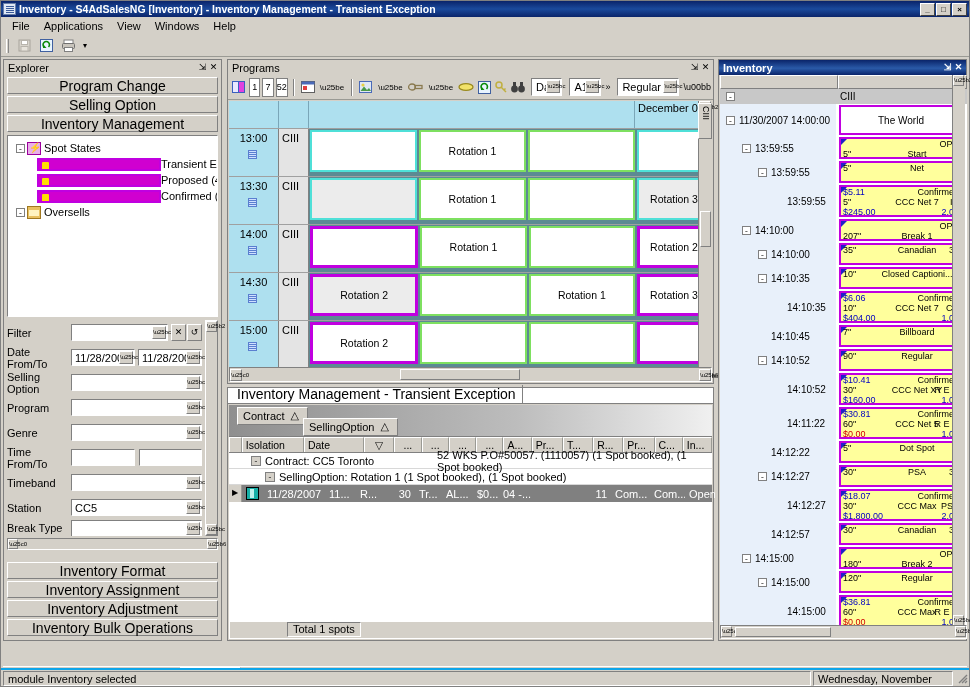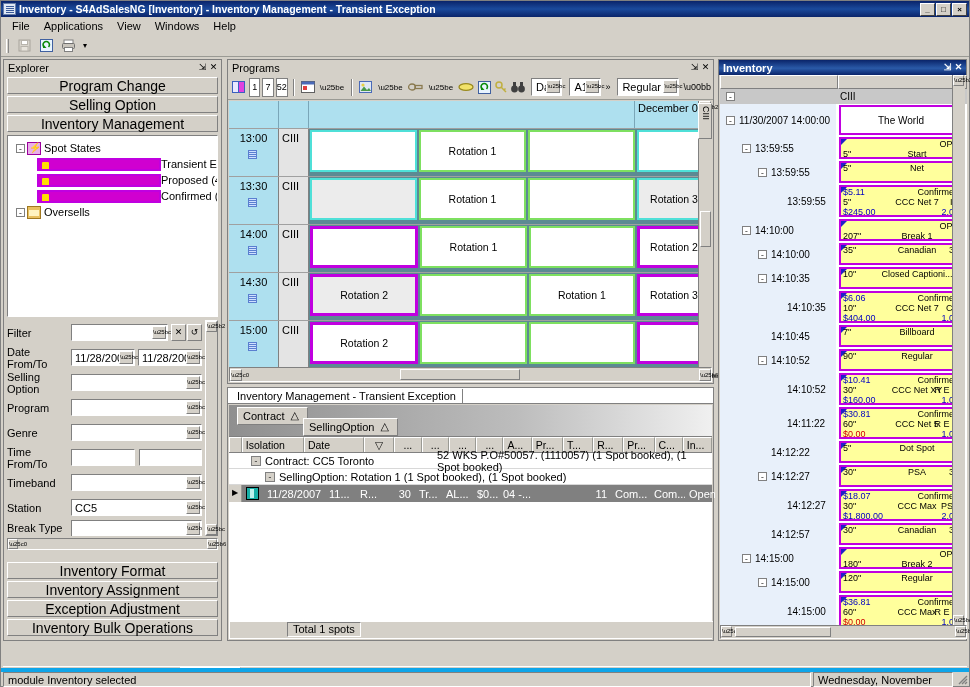--- a/index.html
+++ b/index.html
@@ -165,21 +165,21 @@
           border: 1px solid; border-color: #fff #808080 #808080 #fff; }
   .vtab { position: absolute; right: 1px; top: 43px; width: 14px; height: 36px; background: #d4d0c8;
           border: 1px solid; border-color:#fff #808080 #808080 #fff; }
   .vtab span { display:block; transform: rotate(90deg); transform-origin: left top;
                position:absolute; left:12px; top:2px; font-size:9px; white-space:nowrap; }
 
   
   #invmgmt { left: 226px; top: 330px; width: 487px; height: 254px; }
   .im-tabs { height: 16px; background: #fff; border-bottom: 1px solid #808080;
              display: flex; align-items: flex-end; padding-left: 5px; }
-  .im-tab { font-size: 11px; padding: 1px 6px 1px 4px; border-right: 1px solid #808080; color:#000; }
+  .im-tab { font-size: 14px; padding: 1px 6px 1px 4px; border-right: 1px solid #808080; color:#000; }
   .im-body { position: absolute; left: 1px; top: 17px; width: 483px; height: 234px; background: #fff; }
   .groupbar { height: 32px; background: linear-gradient(to right,#8f8f8f,#bdbdbd 60%,#f0f0f0);
               position: relative; border-bottom: 1px solid #808080; }
   .gbtn { position: absolute; background: #d4d0c8; border: 1px solid;
           border-color: #fff #808080 #808080 #fff; font-size: 11px; padding: 1px 8px 2px 5px;
           display: flex; align-items: center; gap: 6px; }
   .hdrrow { display: flex; height: 16px; background: #d4d0c8; border-bottom: 1px solid #808080; }
   .hcell { border-right: 1px solid #9a9a94; font-size: 10.5px; padding: 1px 3px; color: #000;
            overflow: hidden; white-space: nowrap;
            border-top: 1px solid #fff; border-left: 1px solid #fff; }
@@ -238,21 +238,21 @@
   .spot.h-three { height: 32px; }
   .inv-vsb { position: absolute; right: 1px; top: 15px; width: 13px; height: 551px; background: #d4d0c8;
              border-left: 1px solid #808080; }
   .inv-hsb { position: absolute; left: 1px; bottom: 1px; width: 247px; height: 14px; background: #d4d0c8;
              border: 1px solid; border-color:#808080 #fff #fff #808080; }
   .hsb-thumb { position:absolute; left:14px; width:96px; top:1px; height:10px; background:#d4d0c8;
              border:1px solid; border-color:#fff #808080 #808080 #fff; }
 
   
   .statusbar { position: absolute; left: 0; bottom: 0; width: 968px; height: 18px;
-               background: #d4d0c8; border-top: 4px solid #0ea5e9; display: flex; align-items: center; }
+               background: #d4d0c8; border-top: 2px solid #0ea5e9; display: flex; align-items: center; }
   .sb-main { flex: 1; height: 15px; margin: 0 2px; padding: 1px 4px; font-size: 11px;
              border: 1px solid; border-color: #808080 #fff #fff #808080; }
   .sb-date { width: 140px; height: 15px; margin-right: 2px; padding: 1px 4px; font-size: 11px;
              border: 1px solid; border-color: #808080 #fff #fff #808080; }
   .sb-grip { width: 14px; height: 14px; }
   .tabclose { margin-left:auto; margin-right:6px; font-size:11px; font-weight:bold; }
 </style>
 </head>
 <body>
 
@@ -436,21 +436,21 @@
           <div class="hsb">
             <div class="sb-arrow" style="height:10px;width:10px;line-height:8px">\u25c0</div>
             <div style="flex:1"></div>
             <div class="sb-arrow" style="height:10px;width:10px;line-height:8px">\u25b6</div>
           </div>
         </div>
 
         <div class="exp-foot">
           <div class="exp-btn">Inventory Format</div>
           <div class="exp-btn">Inventory Assignment</div>
-          <div class="exp-btn">Exception Adjustment</div>
+          <div class="exp-btn">Inventory Adjustment</div>
           <div class="exp-btn">Inventory Bulk Operations</div>
         </div>
       </div>
     </div>
 
     <div class="panel" id="programs">
       <div class="panel-cap">
         <div class="cap-t">Programs</div>
         <div class="cap-btn">⇲</div>
         <div class="cap-btn">✕</div>

